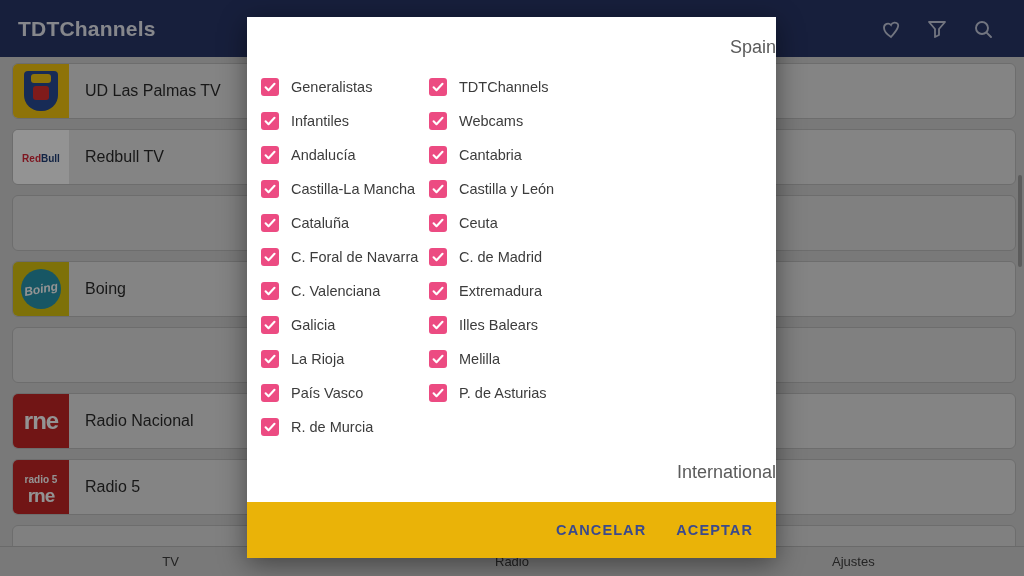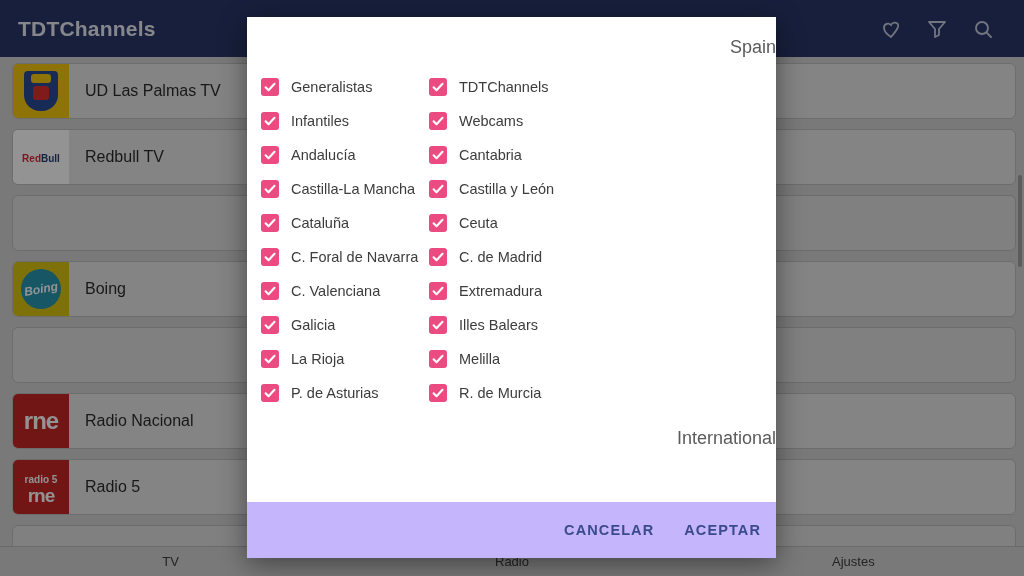--- a/index.html
+++ b/index.html
@@ -185,23 +185,23 @@
   .cb-box svg { display: block; }
   .cb-label {
     margin-left: 12px;
     font-size: 14.5px;
     color: #3c3c3c;
     white-space: nowrap;
   }
   #dialog-actions {
     height: 56px;
     display: flex; align-items: center; justify-content: flex-end;
-    padding-right: 9px;
+    padding-right: 17px;
     gap: 18px;
-    background: #c4b5fd;
+    background: #eab308;
   }
   .dlg-btn {
     background: none; border: none;
     color: #3b4a8c;
     font-family: "Liberation Sans", sans-serif;
     font-size: 14.5px;
     font-weight: 700;
     letter-spacing: 1.1px;
     cursor: pointer;
     padding: 8px 6px;
@@ -458,20 +458,28 @@
               </svg>
             </span>
             <span class="cb-label">Melilla</span>
           </div>
           <div class="cb-row">
             <span class="cb-box" style="background: rgb(236, 75, 130);">
               <svg width="14" height="14" viewBox="0 0 14 14" fill="none" stroke="#ffffff" stroke-width="2.1" stroke-linecap="round" stroke-linejoin="round">
                 <path d="M2.6 7.3l2.9 2.9 6-6.4"></path>
               </svg>
             </span>
+            <span class="cb-label">País Vasco</span>
+          </div>
+          <div class="cb-row">
+            <span class="cb-box" style="background: rgb(236, 75, 130);">
+              <svg width="14" height="14" viewBox="0 0 14 14" fill="none" stroke="#ffffff" stroke-width="2.1" stroke-linecap="round" stroke-linejoin="round">
+                <path d="M2.6 7.3l2.9 2.9 6-6.4"></path>
+              </svg>
+            </span>
             <span class="cb-label">P. de Asturias</span>
           </div>
           <div class="cb-row">
             <span class="cb-box" style="background: rgb(236, 75, 130);">
               <svg width="14" height="14" viewBox="0 0 14 14" fill="none" stroke="#ffffff" stroke-width="2.1" stroke-linecap="round" stroke-linejoin="round">
                 <path d="M2.6 7.3l2.9 2.9 6-6.4"></path>
               </svg>
             </span>
             <span class="cb-label">R. de Murcia</span>
           </div>

